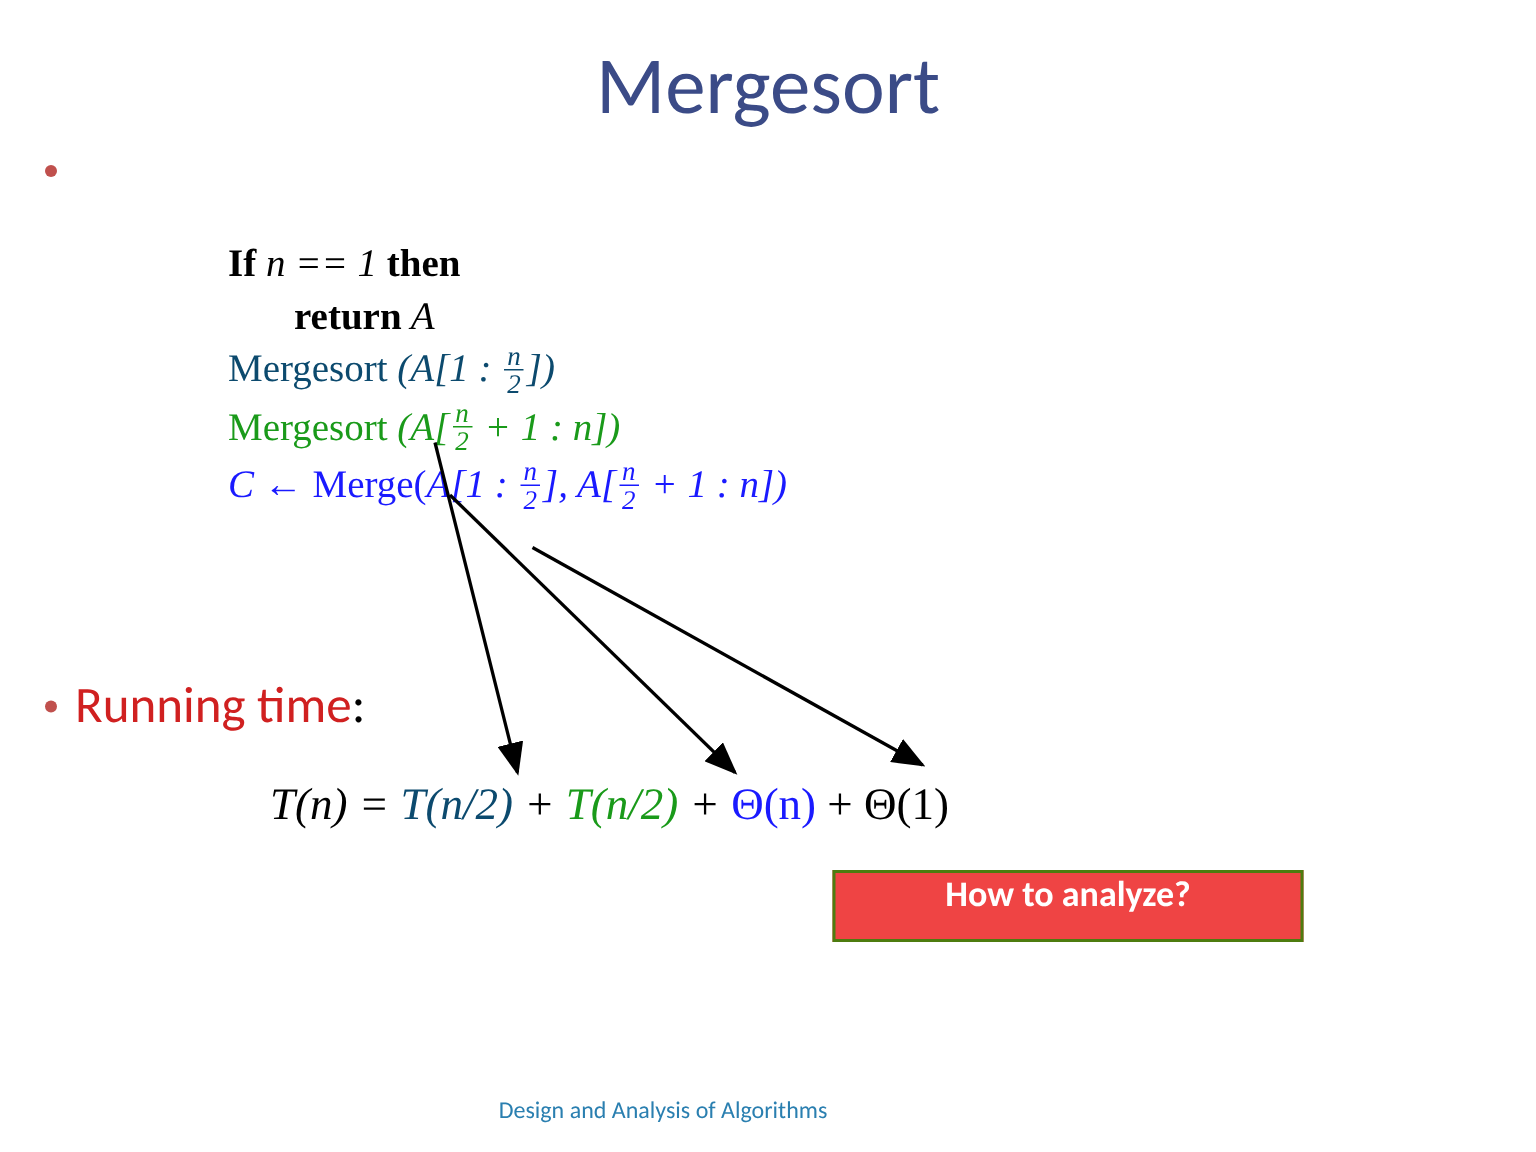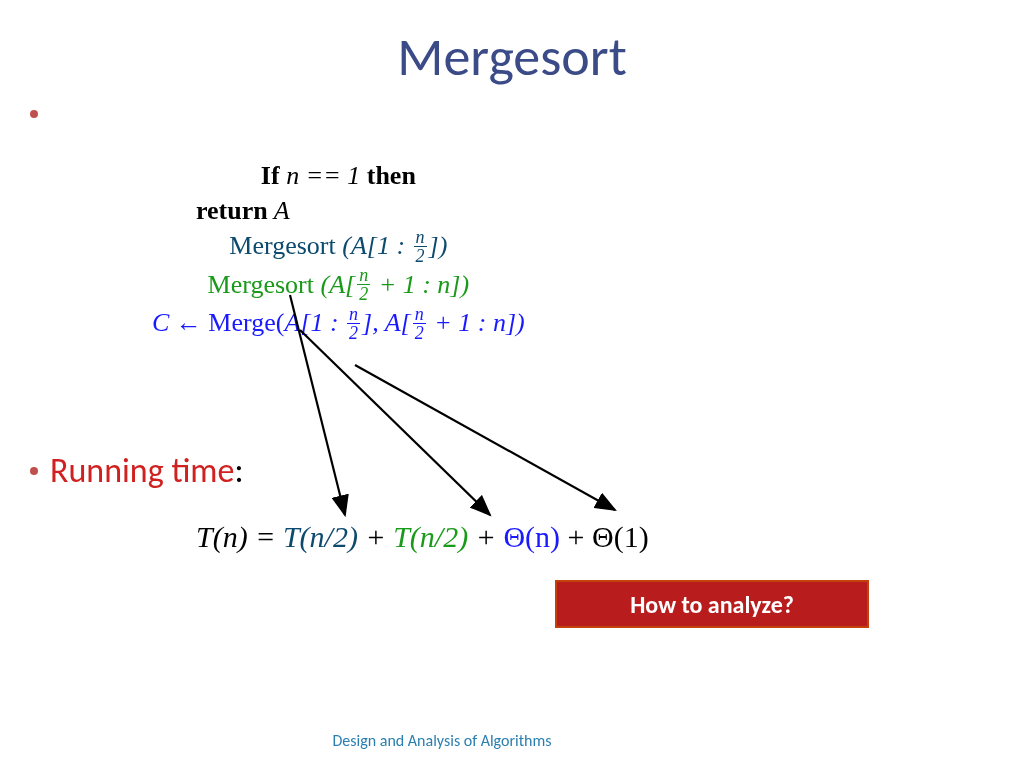--- a/index.html
+++ b/index.html
@@ -48,21 +48,21 @@
     color: #000;
   }
   .pseudo {
     position: absolute;
     left: 108px;
     font-family: "Cambria Math", "Times New Roman", serif;
     font-size: 26px;
     line-height: 1.35;
     color: #000;
   }
-  .pseudo .indent1 { padding-left: 44px; text-align: center; }
+  .pseudo .indent1 { padding-left: 44px; }
   .pseudo .indent2 { padding-left: 88px; }
   .pseudo .bold { font-weight: bold; }
   .pseudo .ital { font-style: italic; }
   .red   { color: #0c4a6e; }
   .green { color: #1a9a1a; }
   .blue  { color: #1a1aff; }
   .frac {
     display: inline-flex;
     flex-direction: column;
     align-items: center;
@@ -78,27 +78,26 @@
     position: absolute;
     font-family: "Cambria Math", "Times New Roman", serif;
     font-size: 30px;
     font-style: italic;
     color: #000;
     white-space: nowrap;
   }
   .running .upright { font-style: normal; }
   .analyze-box {
     position: absolute;
-    background: #b91c1c;
-    border: 2px solid #c2410c;
+    background: #ef4444;
+    border: 2px solid #4d7c0f;
     color: #ffffff;
     font-weight: bold;
     font-size: 24px;
     display: flex;
-    align-items: center;
     justify-content: center;
     font-family: Calibri, Arial, sans-serif;
   }
   .footer {
     position: absolute;
     bottom: 18px;
     left: 0;
     width: 884px;
     text-align: center;
     font-size: 16px;
@@ -153,21 +152,21 @@
     </div>
   </div>
 
   <div class="bullet-row" style="left:30px; top:450px;">
     <div class="bullet-dot"></div>
     <div class="bullet-text">
       <span>Running time</span><span class="colon">:</span>
     </div>
   </div>
 
-  <div class="running" style="left:196px; top:520px;">
+  <div class="running" style="left:180px; top:520px;">
     <span>T(n) = </span><span class="red">T(n/2)</span><span> + </span><span class="green">T(n/2)</span><span> + </span><span class="blue upright">Θ(n)</span><span class="upright"> + Θ(1)</span>
   </div>
 
 
   <svg class="arrows" width="1024" height="768">
     <defs>
       <marker id="arrowhead" markerWidth="10" markerHeight="8" refX="9" refY="4" orient="auto">
         <polygon points="0 0, 10 4, 0 8" fill="#000"></polygon>
       </marker>
     </defs>

